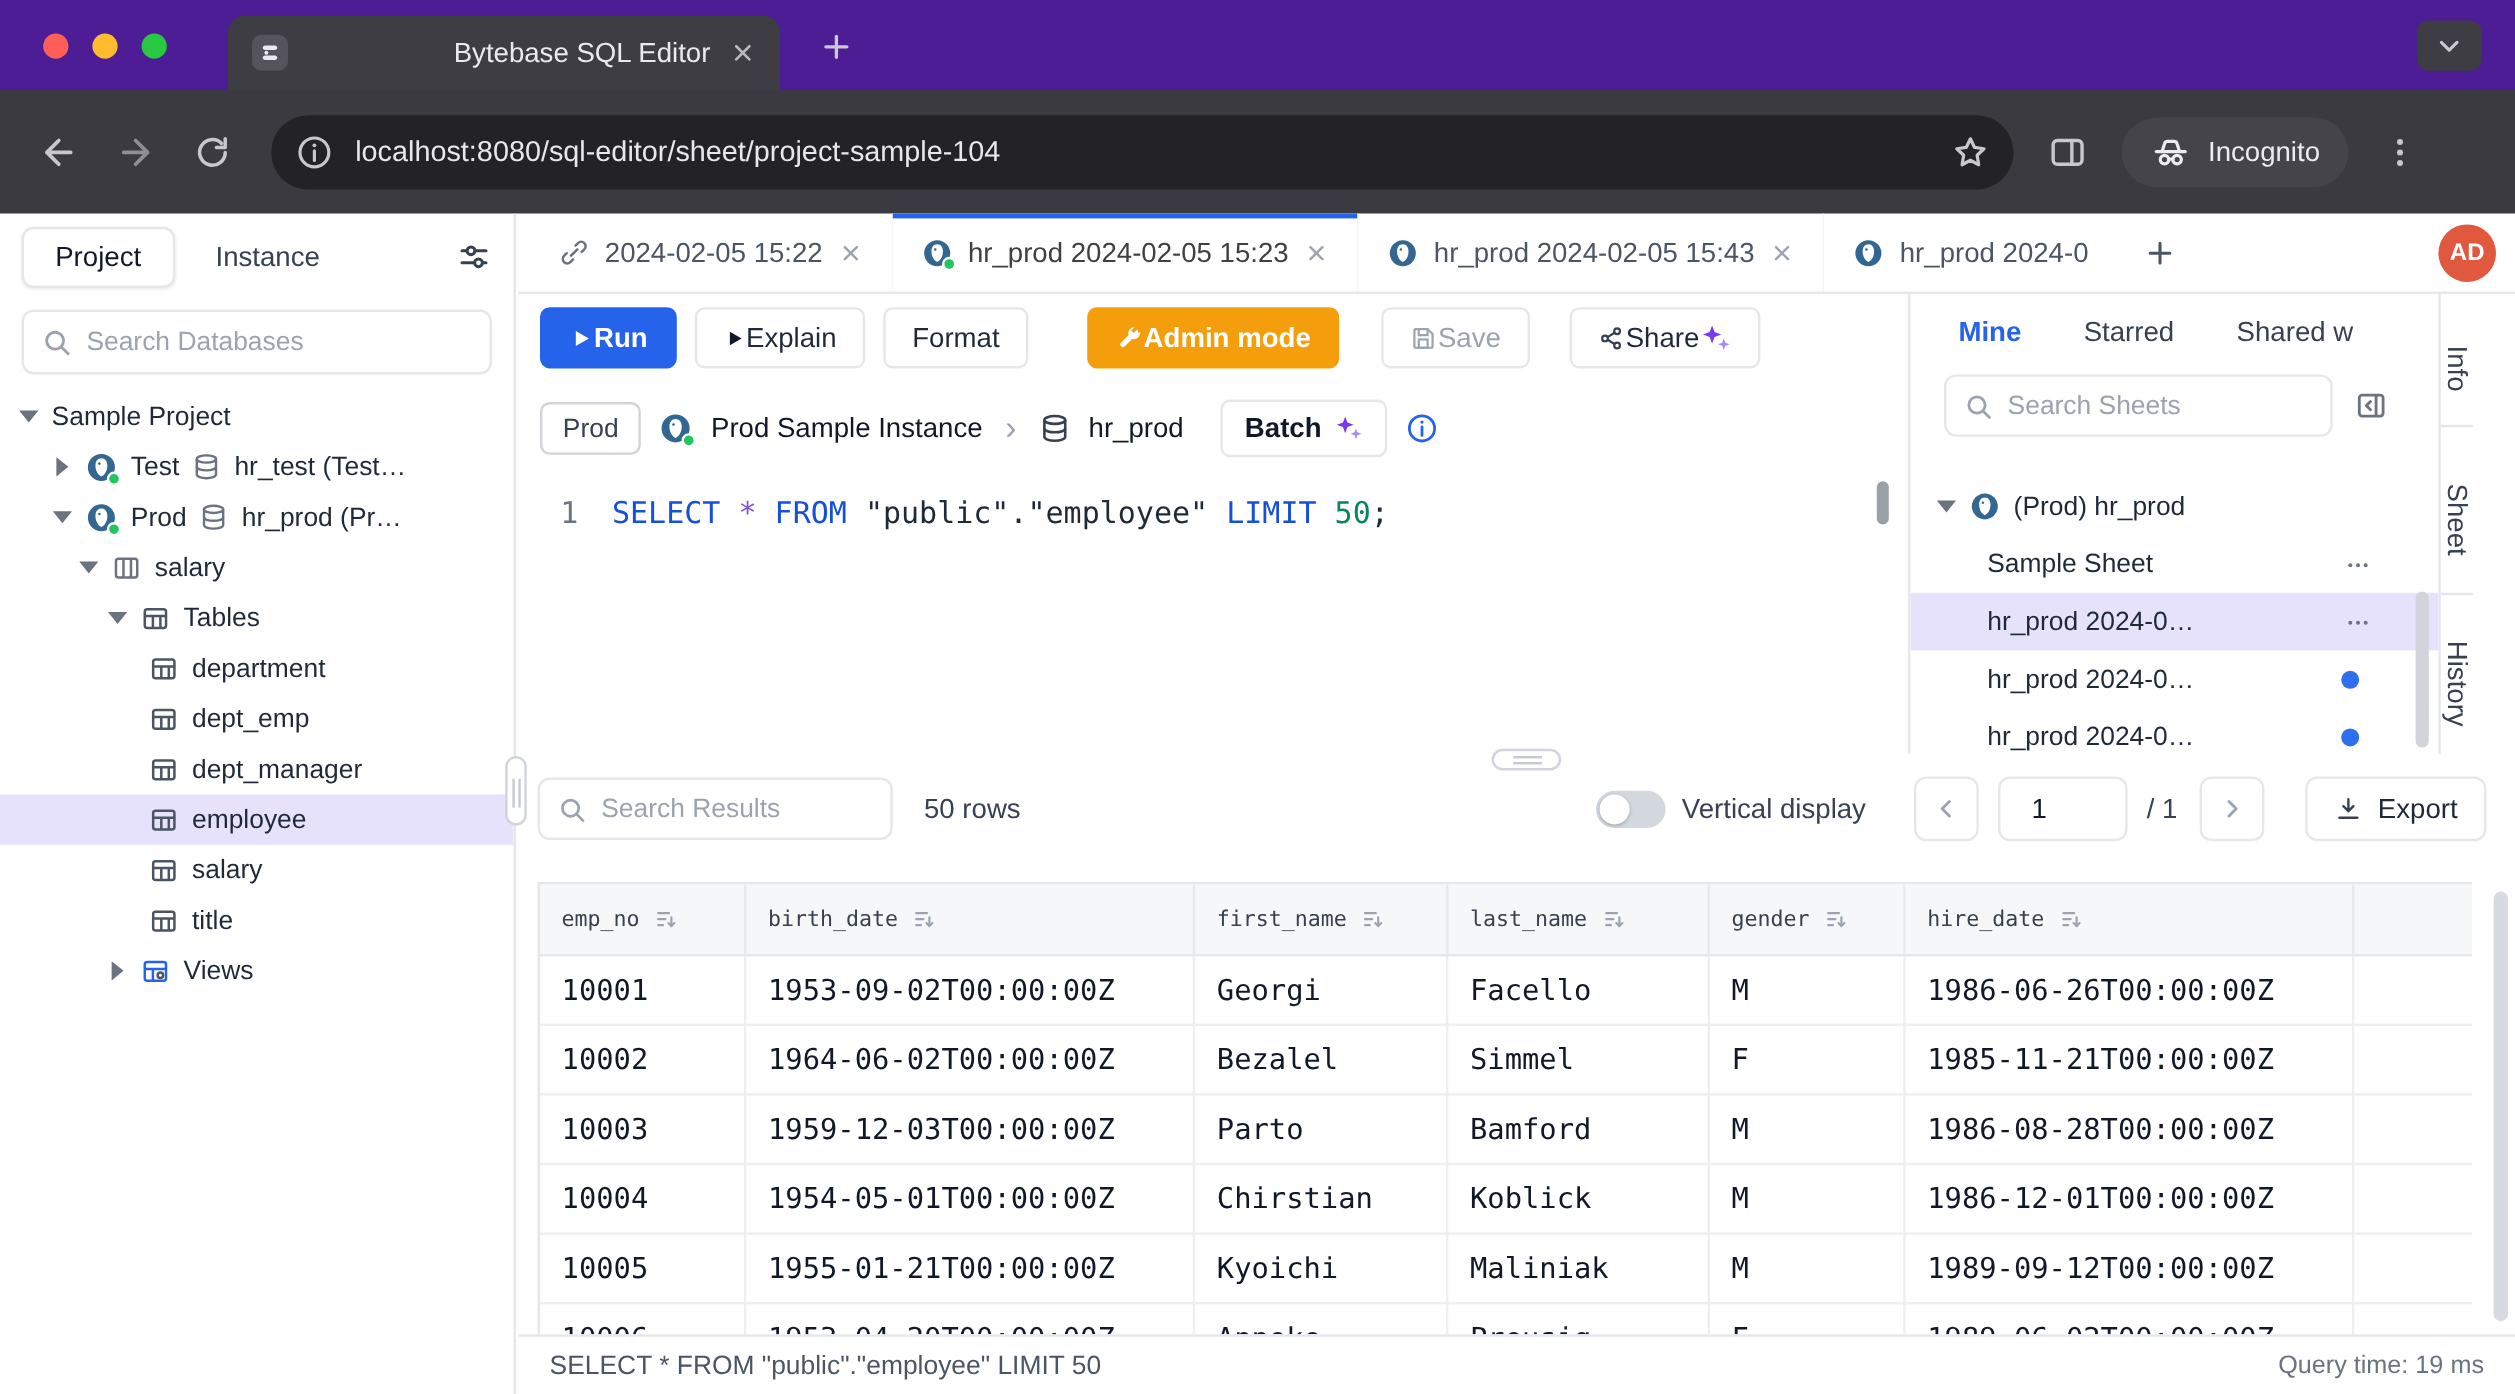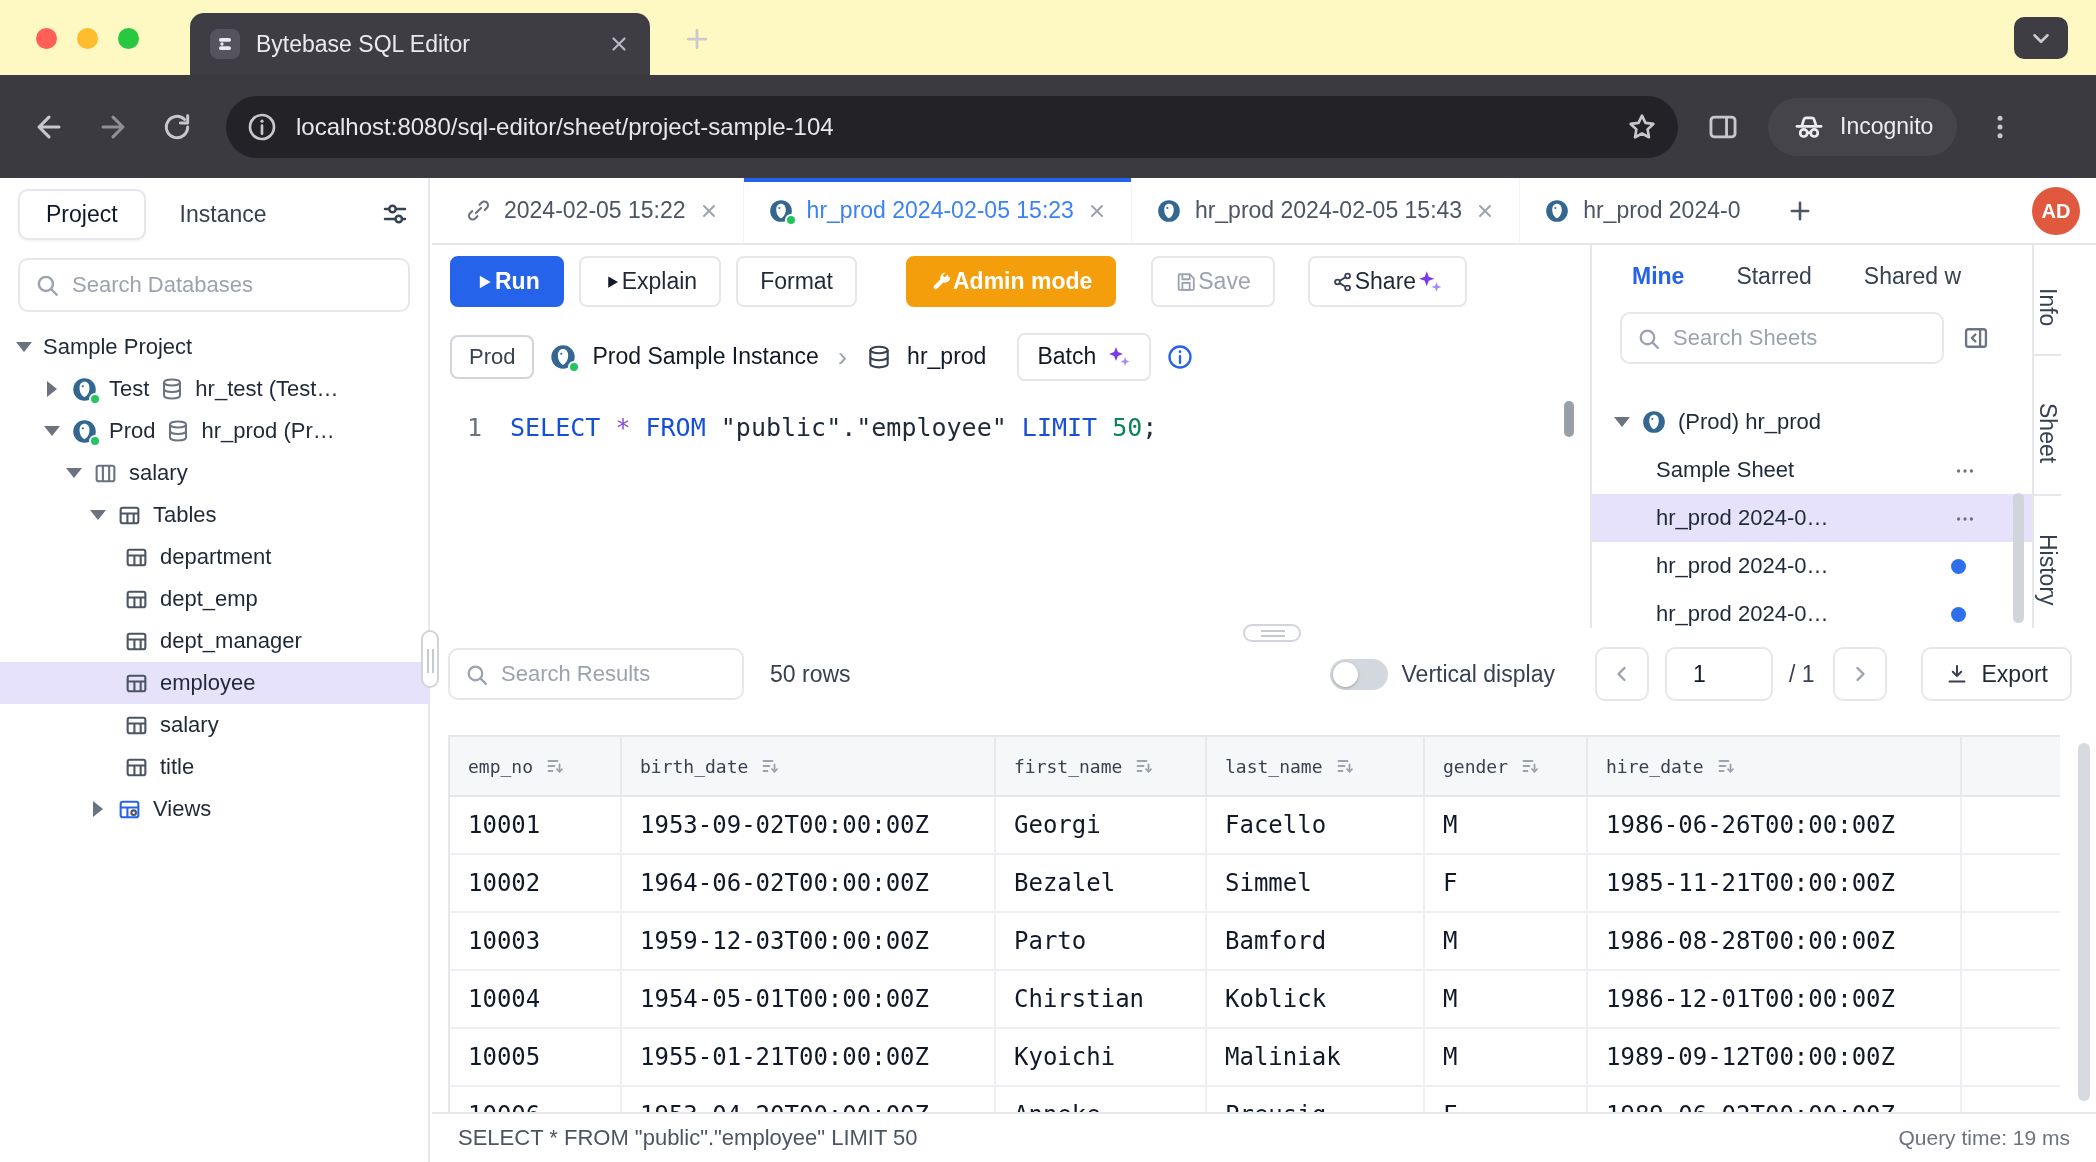--- a/index.html
+++ b/index.html
@@ -4,21 +4,21 @@
 <style>
   * { box-sizing: border-box; margin: 0; padding: 0; }
   body { margin: 0; background: #111; }
   #screen {
     position: relative; width: 2096px; height: 1162px; overflow: hidden;
     background: #fff; font-family: "Liberation Sans", sans-serif; color: #1f2937;
   }
   svg { display: block; }
 
   
-  .chrome { position: absolute; top: 0; left: 0; width: 2096px; height: 178px; background: #fef9c3; }
+  .chrome { position: absolute; top: 0; left: 0; width: 2096px; height: 178px; background: #4c1d95; text-align: right; }
   .tabstrip { position: relative; height: 75px; }
   .lights { position: absolute; left: 36px; top: 28px; display: flex; gap: 20px; }
   .light { width: 21px; height: 21px; border-radius: 50%; }
   .l-red { background: #ff5f57; } .l-yellow { background: #febc2e; } .l-green { background: #28c840; }
   .browser-tab { position: absolute; left: 190px; top: 13px; width: 460px; height: 62px; background: #3e3d43;
     border-radius: 14px 14px 0 0; display: flex; align-items: center; gap: 16px; padding: 0 20px;
     color: #e9e9ee; font-size: 23px; }
   .favicon { width: 30px; height: 30px; border-radius: 8px; background: #55545c; display: flex; align-items: center; justify-content: center; flex: none; }
   .tab-title { flex: 1; white-space: nowrap; overflow: hidden; }
   .newtab { position: absolute; left: 682px; top: 24px; }
@@ -52,37 +52,37 @@
   .pgicon { position: relative; flex: none; }
   .pgdot { position: absolute; right: -3px; bottom: -2px; width: 12px; height: 12px; border-radius: 50%; background: #22c55e; border: 2px solid #fff; }
   .v-handle { position: absolute; left: 421px; top: 452px; width: 18px; height: 58px; background: #fff; border: 2px solid #d1d5db; border-radius: 9px; z-index: 5; }
   .v-handle::before { content: ''; position: absolute; left: 4px; top: 17px; width: 2px; height: 24px; background: #c6c9cf; box-shadow: 5px 0 0 #c6c9cf; }
 
   
   .main { position: absolute; left: 432px; top: 0; width: 1664px; height: 984px; }
 
   .sheettabs { position: absolute; top: 0; left: 0; right: 0; height: 67px; border-bottom: 2px solid #e5e7eb; display: flex; align-items: stretch; padding-left: 10px; }
   .stab { position: relative; display: flex; align-items: center; gap: 13px; padding: 0 24px; font-size: 23px; color: #4b5563; white-space: nowrap; border-right: 1px solid #f3f4f6; }
-  .stab.active { color: #3b82f6; justify-content: flex-end; }
+  .stab.active { color: #404040; justify-content: flex-end; }
   .stab.active::before { content: ''; position: absolute; top: 0; left: 0; right: 0; height: 4px; background: #2563eb; }
   .stab.partial { width: 252px; overflow: hidden; border-right: none; }
   .plus-btn { align-self: center; padding: 0 14px; }
   .avatar { position: absolute; top: 9px; right: 16px; width: 48px; height: 48px; border-radius: 50%; background: #e0583e; color: #fff; font-size: 20px; font-weight: bold; display: flex; align-items: center; justify-content: center; }
 
   .toolbar { position: absolute; top: 67px; left: 0; width: 1158px; height: 73px; display: flex; align-items: center; gap: 15px; padding-left: 18px; }
   .btn { height: 51px; border-radius: 8px; display: flex; align-items: center; gap: 1px; padding: 0 22px; font-size: 23px; border: 2px solid #e5e7eb; color: #1f2937; background: #fff; }
   .btn-run { background: #2563eb; border-color: #2563eb; color: #fff; font-weight: bold; }
   .btn-admin { background: #f59e0b; border-color: #f59e0b; color: #fff; font-weight: bold; margin-left: 34px; }
   .btn-save { color: #9ca3af; margin-left: 20px; }
   .btn-share { margin-left: 18px; }
 
   .crumbrow { position: absolute; top: 140px; left: 0; width: 1158px; height: 77px; display: flex; align-items: center; gap: 15px; padding-left: 18px; font-size: 23px; color: #111827; }
   .env-chip { border: 2px solid #d1d5db; border-radius: 8px; padding: 7px 17px; font-size: 22px; color: #374151; }
   .crumb-sep { color: #9ca3af; font-size: 28px; padding: 0 4px; }
-  .batch-btn { border: 2px solid #e5e7eb; border-radius: 8px; height: 48px; display: flex; align-items: center; gap: 11px; padding: 0 18px; margin-left: 16px; background: #fff; }
+  .batch-btn { border: 2px solid #e5e7eb; border-radius: 8px; height: 48px; display: flex; align-items: center; gap: 11px; padding: 0 18px; margin-left: 16px; background: #fff; font-weight: bold; }
 
   .editor { position: absolute; top: 217px; left: 0; width: 1158px; height: 233px; }
   .codeline { position: absolute; top: 14px; left: 0; right: 20px; display: flex; font-family: "DejaVu Sans Mono", monospace; font-size: 25px; line-height: 38px; }
   .lineno { width: 78px; text-align: right; color: #6b7280; padding-right: 28px; flex: none; }
   .code { white-space: pre; }
   .tk-kw { color: #1750d8; } .tk-op { color: #8250df; } .tk-ident { color: #1f2937; } .tk-num { color: #098658; } .tk-plain { color: #1f2937; }
   .ed-scroll { position: absolute; right: 16px; top: 6px; width: 10px; height: 36px; background: #9aa0a8; border-radius: 5px; }
   .h-handle { position: absolute; top: 446px; left: 811px; width: 58px; height: 18px; background: #fff; border: 2px solid #d1d5db; border-radius: 9px; z-index: 5; }
   .h-handle::before { content: ''; position: absolute; top: 4px; left: 16px; width: 24px; height: 2px; background: #c6c9cf; box-shadow: 0 5px 0 #c6c9cf; }
 

